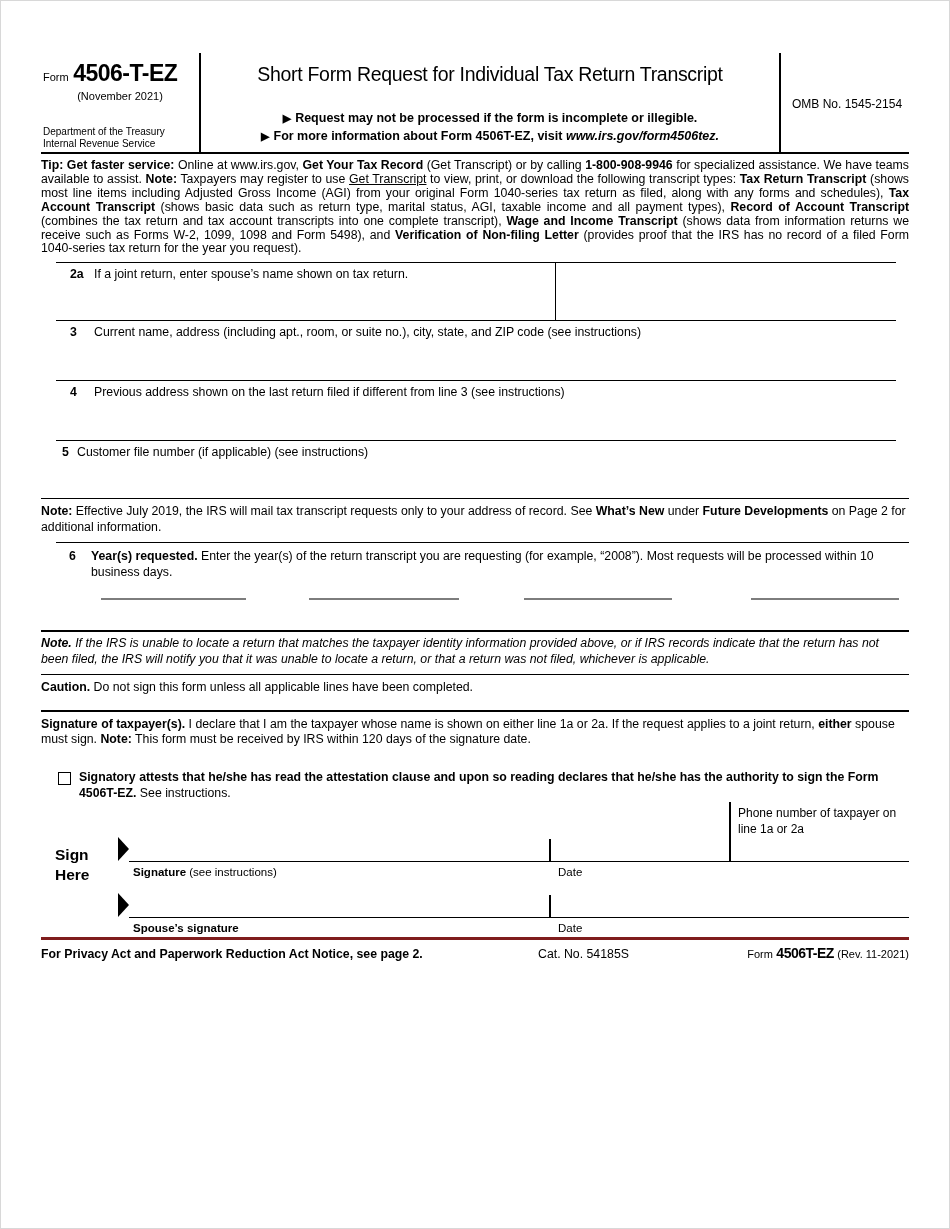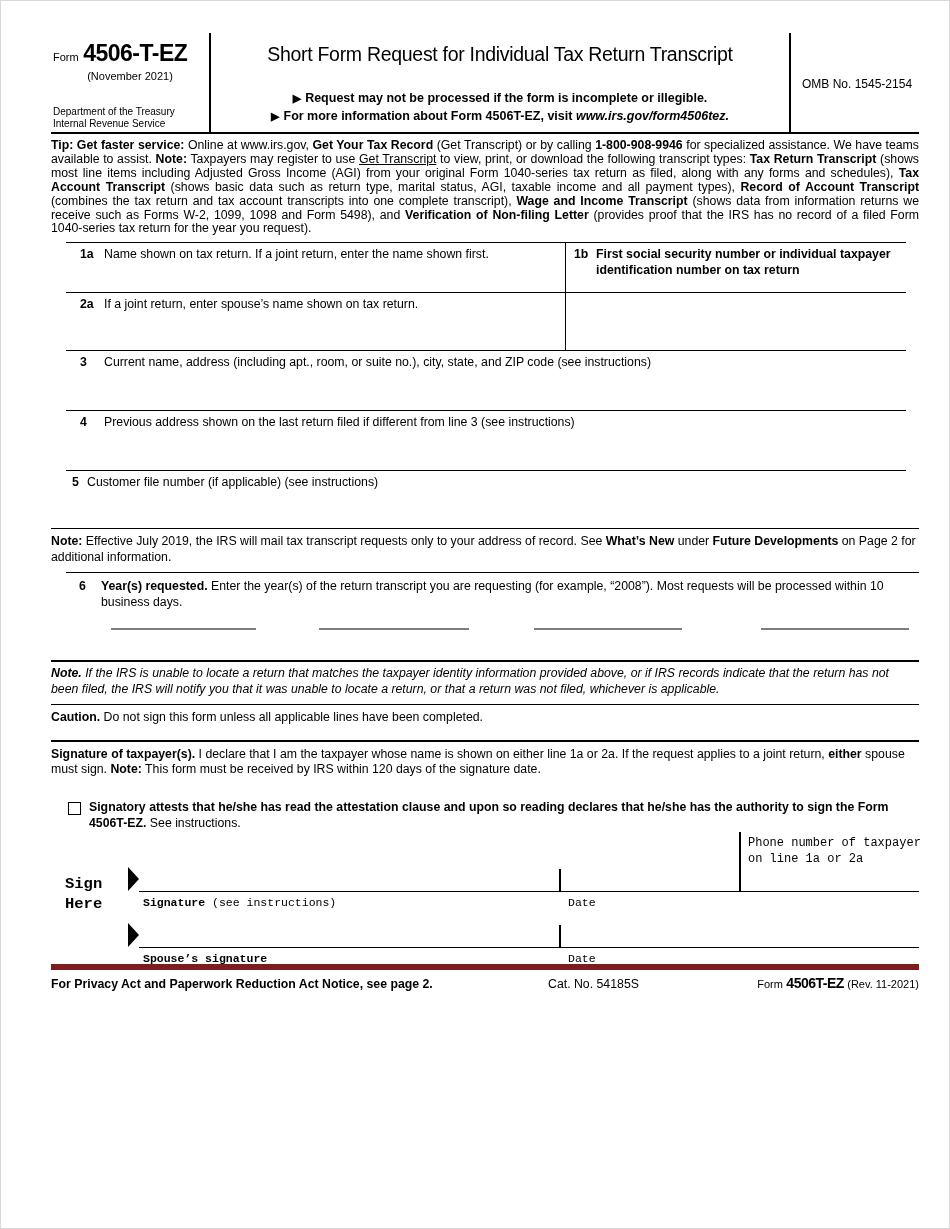--- a/index.html
+++ b/index.html
@@ -2,21 +2,21 @@
 <html><head>
 <meta charset="utf-8">
 <style>
   * { margin:0; padding:0; box-sizing:border-box; }
   html,body { background:#e8e8e8; }
   .page {
     width:950px; height:1229px; background:#ffffff; position:relative;
     font-family:"Liberation Sans", sans-serif; color:#000;
     margin:0 auto; border:1px solid #d8d8d8; overflow:hidden;
   }
-  .content { position:absolute; left:40px; top:32px; width:868px;margin-left:10px; }
+  .content { position:absolute; left:40px; top:52px; width:868px; }
   .b { font-weight:bold; }
   .i { font-style:italic; }
   .u { text-decoration:underline; }
 
   
   .header { display:flex; border-bottom:2.5px solid #000; height:101px; }
   .hdr-left { width:158px; display:flex; flex-direction:column; padding-top:7px; }
   .form-line { white-space:nowrap; padding-left:2px; }
   .form-word { font-size:11px; }
   .form-num { font-size:23px; font-weight:bold; letter-spacing:-0.5px; }
@@ -61,21 +61,21 @@
   .note-locate { padding:4px 0 7px; }
   .caution { padding:5px 0 14px; }
   .sig-para { padding:5px 0 6px; }
 
   
   .attest { display:flex; margin-top:16px; font-size:12.3px; line-height:1.3; }
   .checkbox { width:13px; height:13px; border:1.6px solid #000; margin:2px 8px 0 17px; flex:none; background:#fff; }
   .attest-text { flex:1; padding-right:4px; }
 
   
-  .sign-area { position:relative; height:138px; border-bottom:6px solid #7f1d1d;font-family:Liberation Mono, monospace; }
+  .sign-area { position:relative; height:138px; border-bottom:3px solid #7f1d1d; }
   .vline { position:absolute; width:1.6px; background:#000; }
   .sig-line { position:absolute; height:0; border-bottom:1.8px solid #000; left:88px; right:0; }
   .sign-arrow { position:absolute; width:0; height:0; border-top:12px solid transparent;
                 border-bottom:12px solid transparent; border-left:11px solid #000; }
   .sign-here { position:absolute; left:14px; top:43px; font-size:15.5px; font-weight:bold; line-height:1.28; }
   .under-lbl { position:absolute; font-size:11.5px; }
   .phone-lbl { position:absolute; left:697px; top:4px; width:178px; font-size:12px; line-height:1.3; }
 
   
   .footer { display:flex; align-items:baseline; padding-top:5px; font-size:12.3px; }
@@ -116,30 +116,20 @@
           </div>
         </div>
       </div>
       <div class="hdr-div"></div>
       <div class="hdr-right">OMB No. 1545-2154</div>
     </div>
 
     <div class="tip"><span class="b">Tip: Get faster service: </span><span>Online at www.irs.gov, </span><span class="b">Get Your Tax Record</span><span> (Get Transcript) or by calling </span><span class="b">1-800-908-9946</span><span> for specialized assistance. We have teams available to assist. </span><span class="b">Note:</span><span> Taxpayers may register to use </span><span class="u">Get Transcript</span><span> to view, print, or download the following transcript types: </span><span class="b">Tax Return Transcript</span><span> (shows most line items including Adjusted Gross Income (AGI) from your original Form 1040-series tax return as filed, along with any forms and schedules), </span><span class="b">Tax Account Transcript</span><span> (shows basic data such as return type, marital status, AGI, taxable income and all payment types), </span><span class="b">Record of Account Transcript</span><span> (combines the tax return and tax account transcripts into one complete transcript), </span><span class="b">Wage and Income Transcript</span><span> (shows data from information returns we receive such as Forms W-2, 1099, 1098 and Form 5498), and </span><span class="b">Verification of Non-filing Letter</span><span> (provides proof that the IRS has no record of a filed Form 1040-series tax return for the year you request).</span></div>
 
     <div class="table">
-      <div class="trow h1">
-        <div class="cell lcell">
-          <span class="num">1a</span>
-          <span class="lbl">Name shown on tax return. If a joint return, enter the name shown first.</span>
-        </div>
-        <div class="cell rcell">
-          <span class="rnum">1b</span>
-          <span class="lbl">First social security number or individual taxpayer identification number on tax return</span>
-        </div>
-      </div>
       <div class="trow h2">
         <div class="cell lcell">
           <span class="num">2a</span>
           <span class="lbl">If a joint return, enter spouse’s name shown on tax return.</span>
         </div>
       </div>
       <div class="trow h3">
         <div class="cell" style="flex:1">
           <span class="num">3</span>
           <span class="lbl">Current name, address (including apt., room, or suite no.), city, state, and ZIP code (see instructions)</span>

